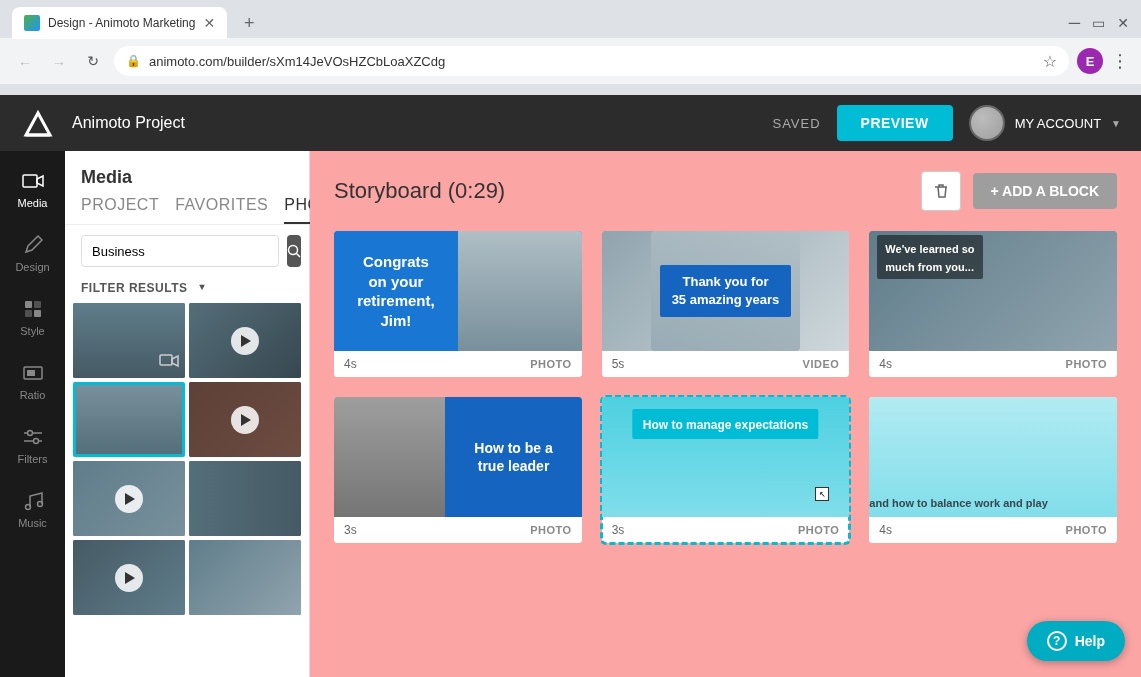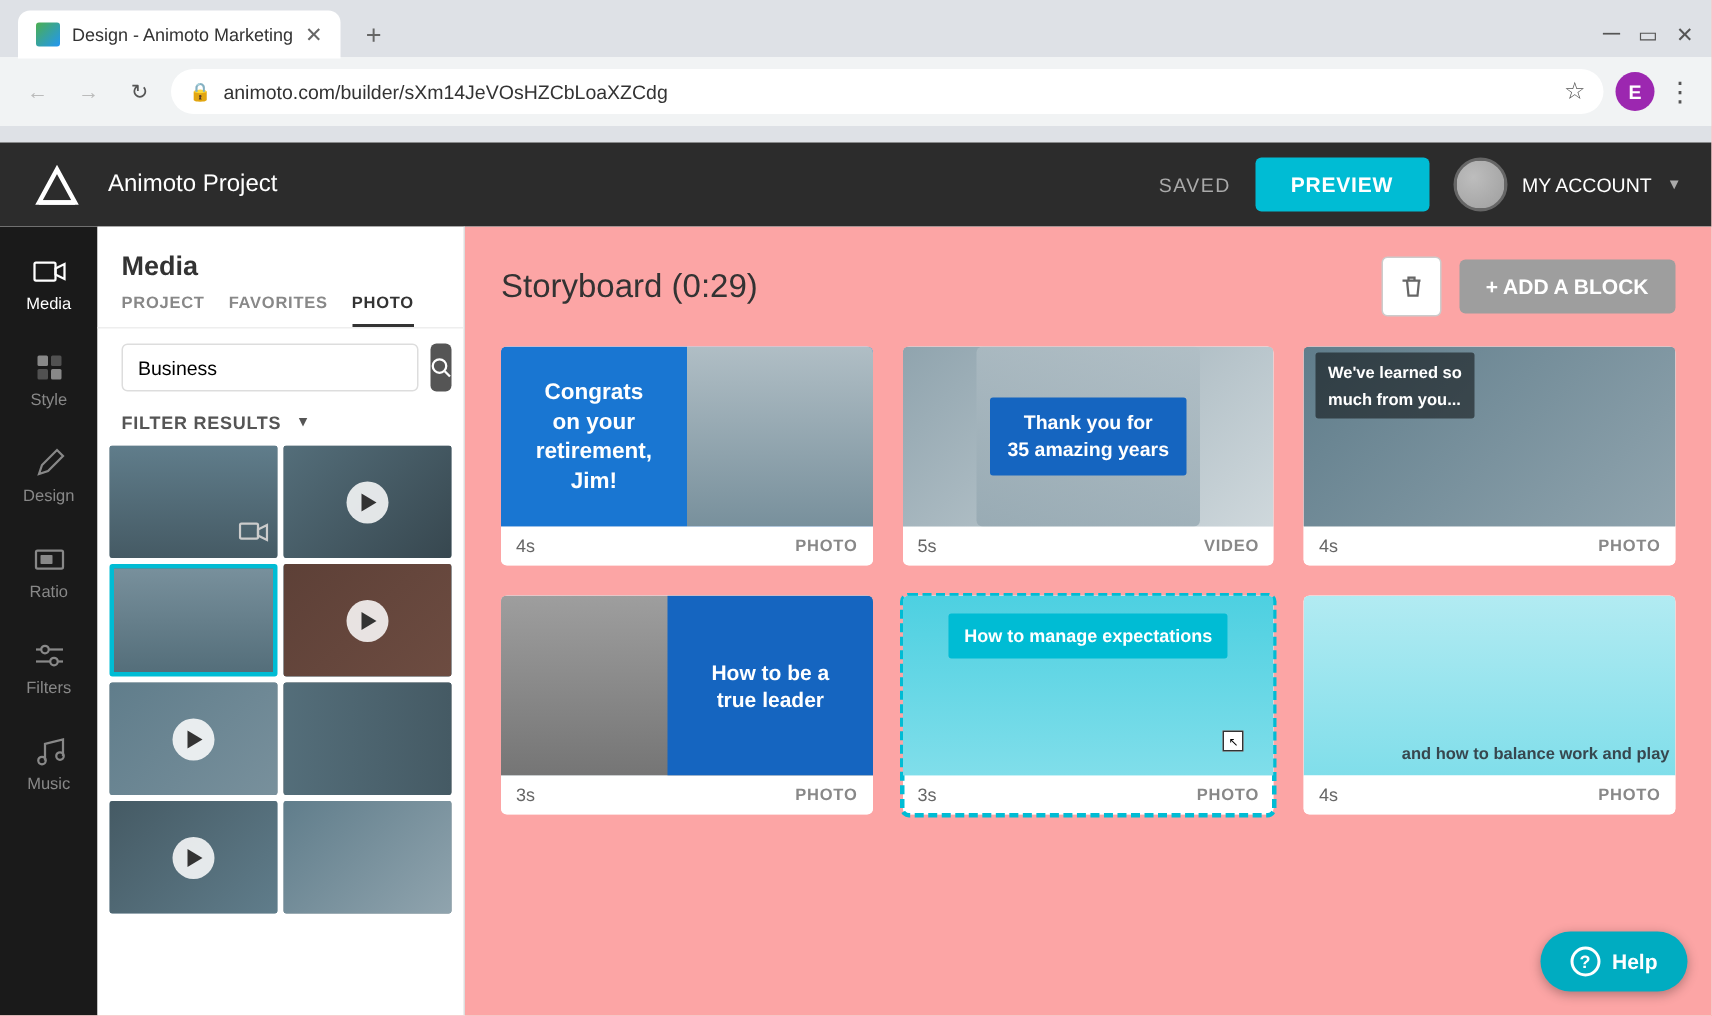--- a/index.html
+++ b/index.html
@@ -43,21 +43,21 @@
     .icon-sidebar { width: 65px; background: #1a1a1a; display: flex; flex-direction: column; align-items: center; padding: 8px 0; gap: 4px; }
     .icon-sidebar-item { width: 60px; height: 60px; display: flex; flex-direction: column; align-items: center; justify-content: center; gap: 4px; cursor: pointer; color: #888; border-radius: 4px; }
     .icon-sidebar-item.active { color: white; }
     .icon-sidebar-item .icon-label { font-size: 11px; }
     .sidebar-icon { width: 24px; height: 24px; display: flex; align-items: center; justify-content: center; }
 
     
     .media-panel { width: 245px; background: white; display: flex; flex-direction: column; border-right: 1px solid #ddd; }
     .media-panel-header { padding: 16px 16px 0; font-size: 18px; font-weight: 600; color: #333; }
     .media-tabs { display: flex; padding: 8px 16px 0; gap: 16px; border-bottom: 1px solid #eee; }
-    .media-tab { font-size: 11px; font-weight: 700; color: #888; padding-bottom: 8px; cursor: pointer; letter-spacing: 0.5px; }
+    .media-tab { font-size: 16px; font-weight: 400; color: #888; padding-bottom: 8px; cursor: pointer; letter-spacing: 0.5px; }
     .media-tab.active { color: #333; border-bottom: 2px solid #333; }
     .media-search { padding: 10px 16px; display: flex; gap: 8px; }
     .media-search-input { flex: 1; border: 1px solid #ddd; border-radius: 4px; padding: 6px 10px; font-size: 13px; outline: none; }
     .media-search-btn { width: 32px; height: 32px; background: #555; border: none; border-radius: 4px; cursor: pointer; display: flex; align-items: center; justify-content: center; color: white; }
     .filter-results { padding: 4px 16px 8px; font-size: 12px; font-weight: 600; color: #555; letter-spacing: 0.5px; display: flex; align-items: flex-start; gap: 12px; cursor: pointer; }
     .filter-chevron { font-size: 10px; }
     .media-grid { flex: 1; overflow-y: auto; padding: 0 8px; position: relative; }
     .media-grid-inner { display: grid; grid-template-columns: 1fr 1fr; gap: 4px; padding-bottom: 8px; }
     .media-thumb { width: 100%; height: 75px; object-fit: cover; border-radius: 2px; background: #666; position: relative; overflow: hidden; cursor: pointer; }
     .media-thumb.selected { border: 3px solid #00bcd4; }
@@ -165,35 +165,35 @@
           <svg width="22" height="22" viewBox="0 0 22 22" fill="none">
             <rect x="1" y="5" width="14" height="12" rx="1" stroke="white" stroke-width="1.5"></rect>
             <path d="M15 9l6-3v10l-6-3V9z" stroke="white" stroke-width="1.5"></path>
           </svg>
         </div>
         <span class="icon-label">Media</span>
       </div>
       <div class="icon-sidebar-item">
         <div class="sidebar-icon">
           <svg width="22" height="22" viewBox="0 0 22 22" fill="none">
+            <path d="M4 18l2-6 10-10 4 4L10 16 4 18z" stroke="#888" stroke-width="1.5"></path>
+          </svg>
+        </div>
+        <span class="icon-label">Design</span>
+      </div>
+      <div class="icon-sidebar-item">
+        <div class="sidebar-icon">
+          <svg width="22" height="22" viewBox="0 0 22 22" fill="none">
             <rect x="3" y="3" width="7" height="7" rx="1" fill="#888"></rect>
             <rect x="12" y="3" width="7" height="7" rx="1" fill="#888" opacity="0.5"></rect>
             <rect x="3" y="12" width="7" height="7" rx="1" fill="#888" opacity="0.5"></rect>
             <rect x="12" y="12" width="7" height="7" rx="1" fill="#888"></rect>
           </svg>
         </div>
         <span class="icon-label">Style</span>
-      </div>
-      <div class="icon-sidebar-item">
-        <div class="sidebar-icon">
-          <svg width="22" height="22" viewBox="0 0 22 22" fill="none">
-            <path d="M4 18l2-6 10-10 4 4L10 16 4 18z" stroke="#888" stroke-width="1.5"></path>
-          </svg>
-        </div>
-        <span class="icon-label">Design</span>
       </div>
       <div class="icon-sidebar-item">
         <div class="sidebar-icon">
           <svg width="22" height="22" viewBox="0 0 22 22" fill="none">
             <rect x="2" y="5" width="18" height="12" rx="1" stroke="#888" stroke-width="1.5"></rect>
             <rect x="5" y="8" width="8" height="6" rx="0.5" fill="#888"></rect>
           </svg>
         </div>
         <span class="icon-label">Ratio</span>
       </div>
@@ -391,21 +391,21 @@
           </div>
           <div class="storyboard-footer">
             <span class="storyboard-duration">3s</span>
             <span class="storyboard-type">PHOTO</span>
           </div>
         </div>
 
         <div class="storyboard-card">
           <div class="storyboard-thumb">
             <div style="width:100%;height:100%;background:linear-gradient(to bottom,#b2ebf2,#80deea);position:relative;">
-              <div style="position:absolute;bottom:6px;left:0;right:4px;text-align:right;">
+              <div style="position:absolute;bottom:6px;left:0;right:4px;text-align:left;">
                 <span style="color:#37474f;font-size:11px;font-weight:600;">and how to balance work and play</span>
               </div>
             </div>
           </div>
           <div class="storyboard-footer">
             <span class="storyboard-duration">4s</span>
             <span class="storyboard-type">PHOTO</span>
           </div>
         </div>
 

